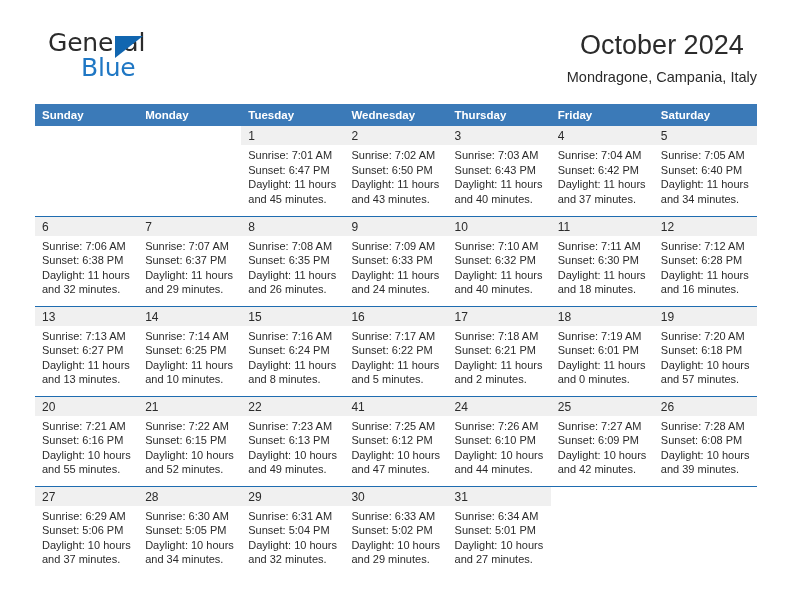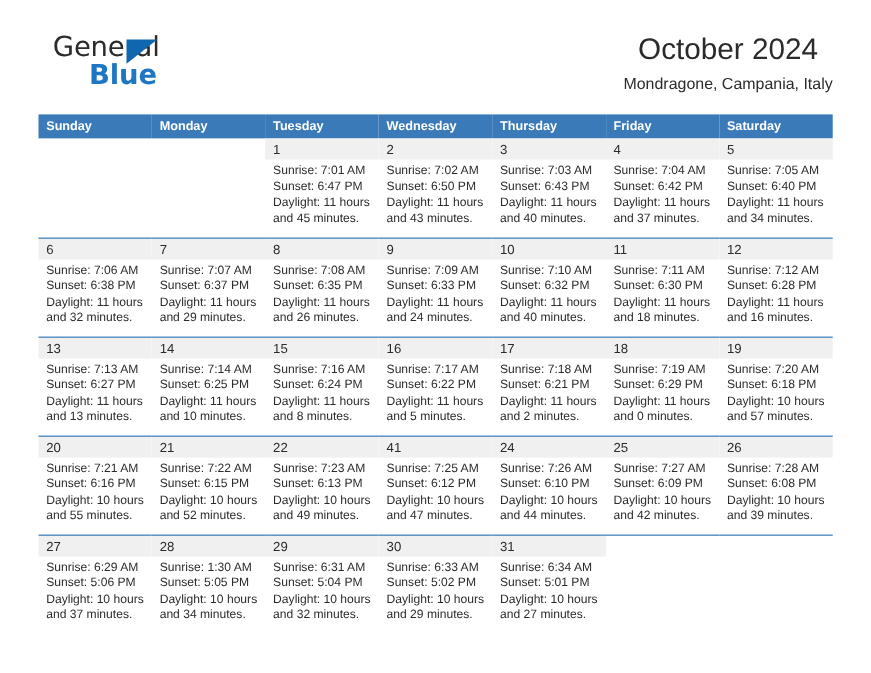--- a/index.html
+++ b/index.html
@@ -50,21 +50,21 @@
     font-weight: 400;
   }
   .logo-blue {
     position: absolute;
     left: 33px;
     top: 25px;
     font-size: 25px;
     letter-spacing: -0.2px;
     color: #1f77c4;
     font-family: "DejaVu Sans", sans-serif;
-    font-weight: 700;
+    font-weight: 400;
   }
   .logo-triangle {
     position: absolute;
     left: 67px;
     top: 8px;
     width: 0;
     height: 0;
     border-left: 28px solid #1166b0;
     border-bottom: 22px solid transparent;
   }
@@ -399,21 +399,21 @@
                 <div>Daylight: 11 hours</div>
                 <div>and 2 minutes.</div>
               </div>
             </div>
           </td>
           <td>
             <div class="daycell">
               <div class="daynum-band">18</div>
               <div class="info">
                 <div>Sunrise: 7:19 AM</div>
-                <div>Sunset: 6:29 PM</div>
+                <div>Sunset: 6:01 PM</div>
                 <div>Daylight: 11 hours</div>
                 <div>and 0 minutes.</div>
               </div>
             </div>
           </td>
           <td>
             <div class="daycell">
               <div class="daynum-band">19</div>
               <div class="info">
                 <div>Sunrise: 7:20 AM</div>
@@ -512,21 +512,21 @@
                 <div>Sunset: 5:06 PM</div>
                 <div>Daylight: 10 hours</div>
                 <div>and 37 minutes.</div>
               </div>
             </div>
           </td>
           <td>
             <div class="daycell">
               <div class="daynum-band">28</div>
               <div class="info">
-                <div>Sunrise: 1:30 AM</div>
+                <div>Sunrise: 6:30 AM</div>
                 <div>Sunset: 5:05 PM</div>
                 <div>Daylight: 10 hours</div>
                 <div>and 34 minutes.</div>
               </div>
             </div>
           </td>
           <td>
             <div class="daycell">
               <div class="daynum-band">29</div>
               <div class="info">

